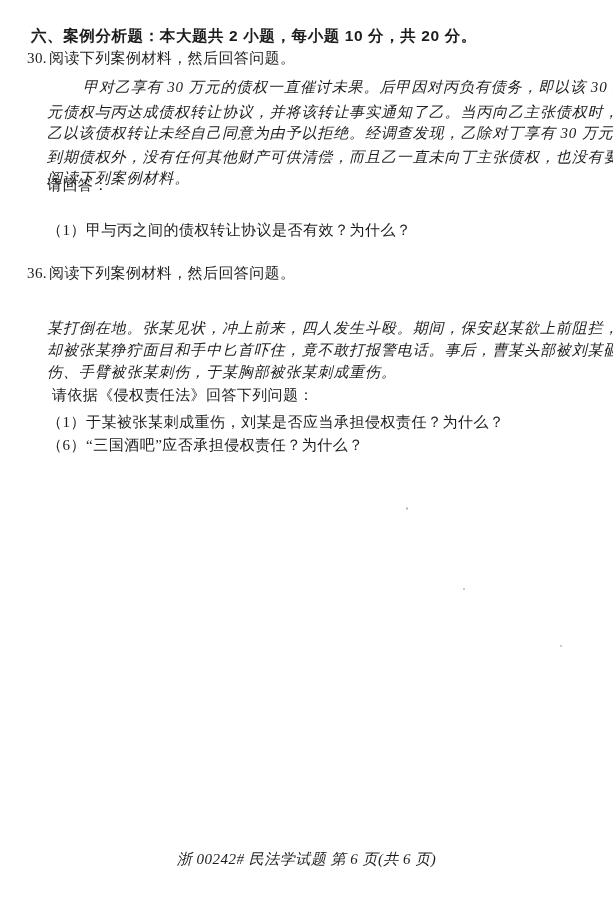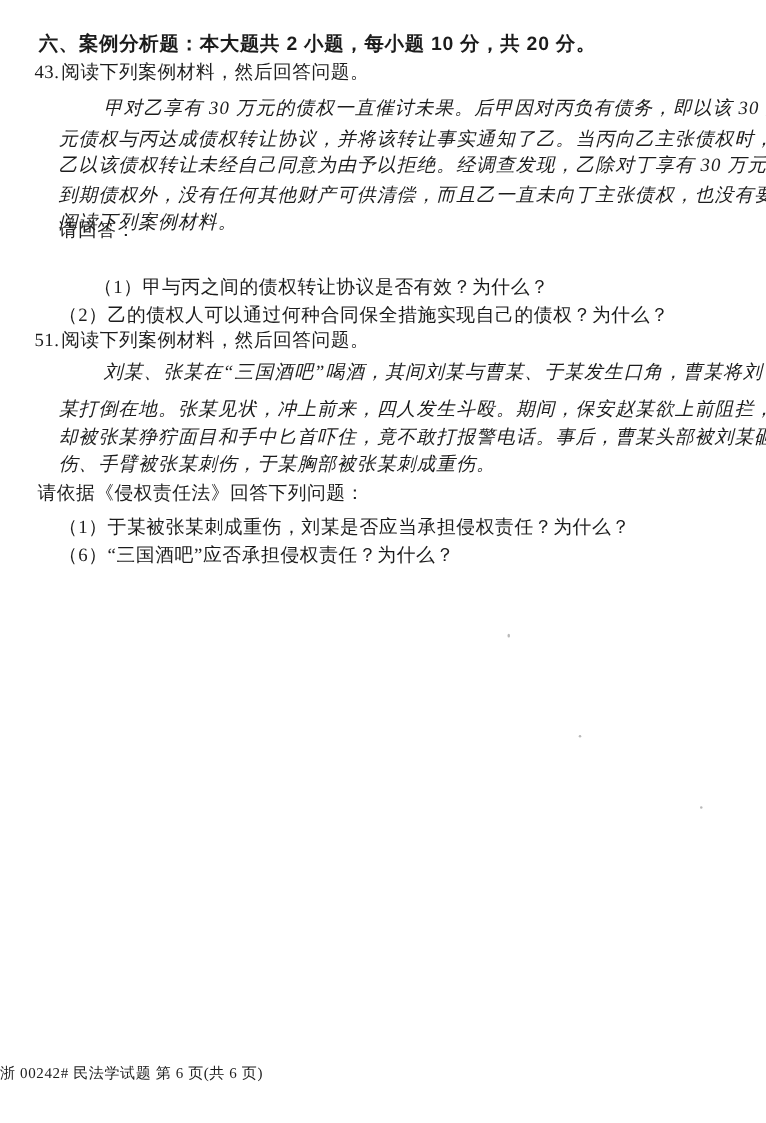--- a/index.html
+++ b/index.html
@@ -15,21 +15,20 @@
     color: #1c1c1c;
     font-family: "Liberation Serif", serif;
     overflow: hidden;
   }
   .line {
     position: absolute;
     white-space: nowrap;
     font-size: 15px;
     line-height: 21px;
     letter-spacing: 0.4px;
-    text-align: center;
   }
   .heading {
     font-family: "Liberation Sans", sans-serif;
     font-weight: bold;
     font-size: 15.5px;
     letter-spacing: 0.6px;
   }
   .qnum {
     display: inline-block;
     width: 21px;
@@ -38,60 +37,60 @@
   .kaiti {
     font-style: italic;
     letter-spacing: 0.9px;
   }
   .subq {
     letter-spacing: 0.5px;
   }
   .footer-line {
     position: absolute;
     width: 100%;
-    font-size: 12px;
+    text-align: center;
+    font-size: 15px;
     letter-spacing: 0.5px;
+    font-style: italic;
   }
   .speck {
     position: absolute;
     background: #b9b9b9;
     border-radius: 50%;
   }
 </style>
 </head>
 <body>
 
 <div class="page">
 
   <div class="line heading" style="top:25px; left:31px;">六、案例分析题：本大题共 2 小题，每小题 10 分，共 20 分。</div>
 
   <div class="line" style="top:48px; left:27px;">
-    <span class="qnum">43.</span><span>阅读下列案例材料，然后回答问题。</span>
+    <span class="qnum">30.</span><span>阅读下列案例材料，然后回答问题。</span>
   </div>
 
   <div class="line kaiti" style="top:77px;  left:83px;">甲对乙享有 30 万元的债权一直催讨未果。后甲因对丙负有债务，即以该 30 万</div>
   <div class="line kaiti" style="top:102px; left:47px;">元债权与丙达成债权转让协议，并将该转让事实通知了乙。当丙向乙主张债权时，</div>
   <div class="line kaiti" style="top:123px; left:47px;">乙以该债权转让未经自己同意为由予以拒绝。经调查发现，乙除对丁享有 30 万元</div>
   <div class="line kaiti" style="top:147px; left:47px;">到期债权外，没有任何其他财产可供清偿，而且乙一直未向丁主张债权，也没有要</div>
   <div class="line kaiti" style="top:168px; left:47px;">阅读下列案例材料。</div>
 
   <div class="line" style="top:175px; left:47px;">请回答：</div>
-  <div class="line subq" style="top:220px; left:47px;margin-left:28px;">（1）甲与丙之间的债权转让协议是否有效？为什么？</div>
-  <div class="line subq" style="top:243px; left:47px;">（2）乙的债权人可以通过何种合同保全措施实现自己的债权？为什么？</div>
+  <div class="line subq" style="top:220px; left:47px;">（1）甲与丙之间的债权转让协议是否有效？为什么？</div>
 
   <div class="line" style="top:263px; left:27px;">
-    <span class="qnum">51.</span><span>阅读下列案例材料，然后回答问题。</span>
+    <span class="qnum">36.</span><span>阅读下列案例材料，然后回答问题。</span>
   </div>
 
-  <div class="line kaiti" style="top:288px; left:83px;">刘某、张某在“三国酒吧”喝酒，其间刘某与曹某、于某发生口角，曹某将刘</div>
   <div class="line kaiti" style="top:318px; left:47px;">某打倒在地。张某见状，冲上前来，四人发生斗殴。期间，保安赵某欲上前阻拦，</div>
   <div class="line kaiti" style="top:340px; left:47px;">却被张某狰狞面目和手中匕首吓住，竟不敢打报警电话。事后，曹某头部被刘某砸</div>
   <div class="line kaiti" style="top:362px; left:47px;">伤、手臂被张某刺伤，于某胸部被张某刺成重伤。</div>
 
-  <div class="line" style="top:385px; left:30px;">请依据《侵权责任法》回答下列问题：</div>
+  <div class="line" style="top:385px; left:52px;">请依据《侵权责任法》回答下列问题：</div>
   <div class="line subq" style="top:412px; left:47px;">（1）于某被张某刺成重伤，刘某是否应当承担侵权责任？为什么？</div>
   <div class="line subq" style="top:435px; left:47px;">（6）“三国酒吧”应否承担侵权责任？为什么？</div>
 
   <div class="speck" style="top:507px; left:406px; width:2px; height:3px;"></div>
   <div class="speck" style="top:588px; left:463px; width:2px; height:2px;"></div>
   <div class="speck" style="top:645px; left:560px; width:2px; height:2px;"></div>
 
   <div class="footer-line" style="top:850px;">浙 00242# 民法学试题 第 6 页(共 6 页)</div>
 
 </div>

